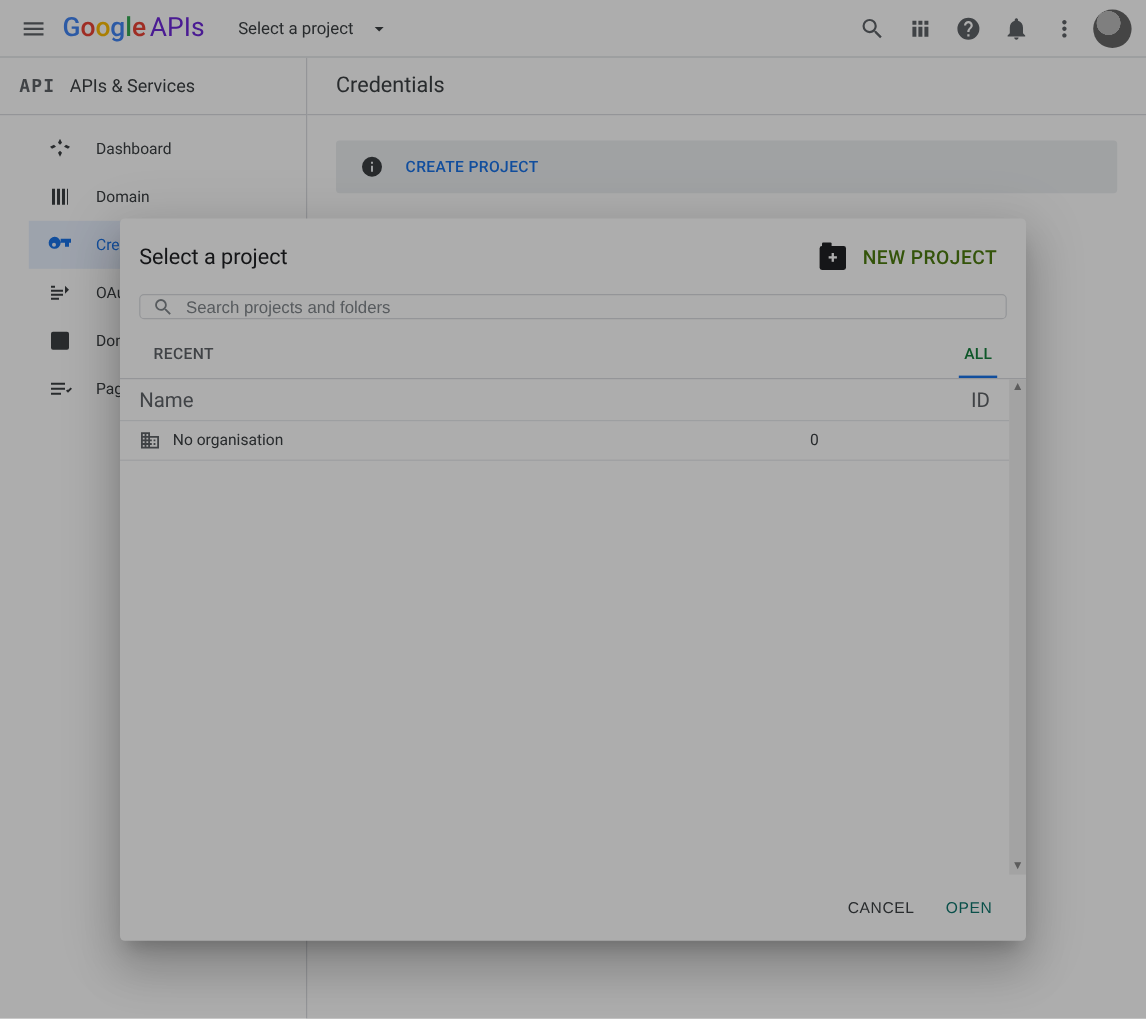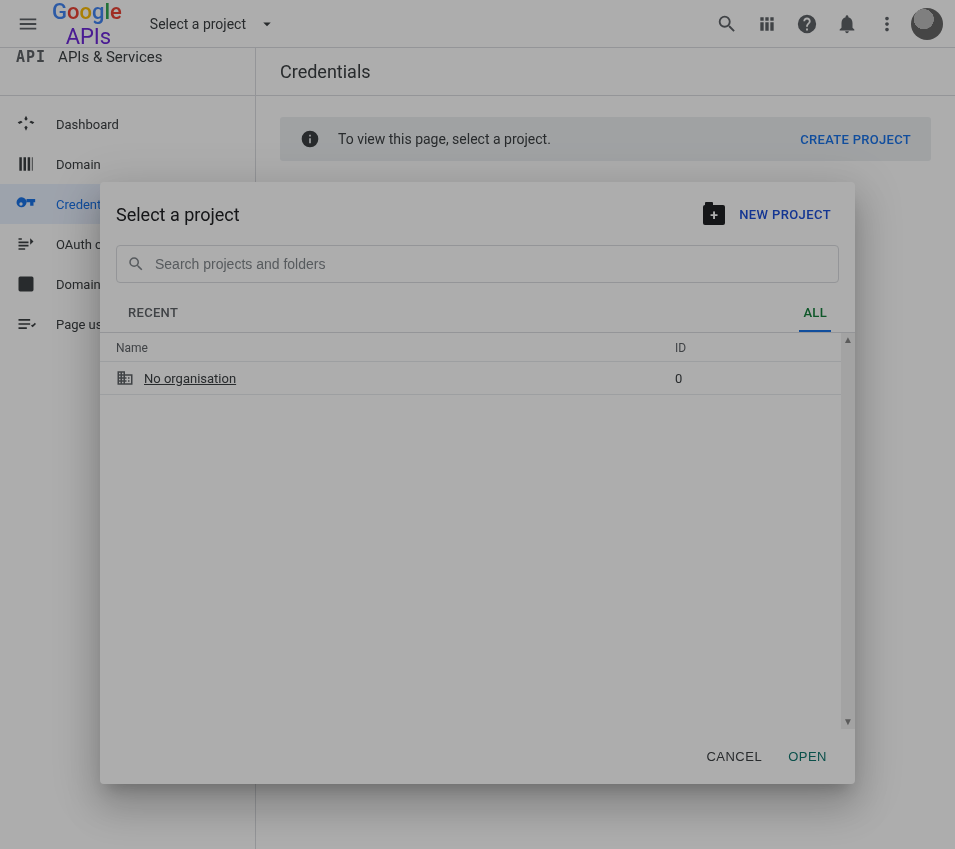--- a/index.html
+++ b/index.html
@@ -10,36 +10,36 @@
       height: 48px;
       display: flex;
       align-items: center;
       padding: 0 12px 0 8px;
       border-bottom: 1px solid #dadce0;
       background: #fff;
       position: relative;
       z-index: 1;
     }
     .menu-btn { width: 40px; height: 40px; display:flex;align-items:center;justify-content:center;color:#5f6368;cursor:pointer;border-radius:50%; }
-    .logo { display:flex;align-items:center;margin: 0 12px 0 4px; font-size: 22px; flex-direction: column; }
+    .logo { display:flex;align-items:center;margin: 0 12px 0 4px; font-size: 22px; }
     .logo .g1{color:#4285F4;} .logo .g2{color:#EA4335;} .logo .g3{color:#FBBC05;}
     .logo .g4{color:#4285F4;} .logo .g5{color:#34A853;} .logo .g6{color:#EA4335;}
     .logo-suffix{color:#6d28d9;margin-left:3px;font-weight:400;}
     .project-picker { display:flex;align-items:center;gap:12px;color:#3c4043;font-size:14px;margin-left:10px;cursor:pointer;padding:4px 6px; }
     .spacer{flex:1;}
     .icon-btn{width:40px;height:40px;display:flex;align-items:center;justify-content:center;color:#5f6368;cursor:pointer;border-radius:50%;}
     .avatar{width:32px;height:32px;border-radius:50%;background:#777;display:inline-block;background:radial-gradient(circle at 40% 35%,#bbb 0 35%,#666 36% 100%);margin-left:4px;}
 
     
     .main { display:flex; height: calc(849px - 48px); position:relative; }
     .sidebar { width:256px; border-right:1px solid #dadce0; background:#fff; }
-    .sidebar-head { display:flex;align-items:flex-start;gap:12px;padding:0 16px;height:48px;border-bottom:1px solid #dadce0;}
+    .sidebar-head { display:flex;align-items:center;gap:12px;padding:0 16px;height:48px;border-bottom:1px solid #dadce0;}
     .sidebar-head .api-logo{font-family:monospace;font-weight:700;color:#5f6368;font-size:15px;letter-spacing:1px;}
     .sidebar-title{font-size:15px;color:#3c4043;font-weight:400;}
-    .nav{padding-top:8px;}
+    .nav{padding-top:8px;margin-left:24px;}
     .nav-item{display:flex;align-items:center;gap:20px;padding:0 16px;height:40px;color:#3c4043;font-size:13px;cursor:pointer;}
     .nav-item.active{color:#1a73e8;background:#e8f0fe;}
     .nav-item svg,.nav-item .nav-ico{width:20px;height:20px;color:inherit;flex-shrink:0;}
 
     .content{flex:1;}
     .content-head{height:48px;display:flex;align-items:center;padding:0 24px;border-bottom:1px solid #dadce0;}
     .content-title{font-size:18px;color:#3c4043;}
     .banner{margin:21px 24px;background:#eceff1;border-radius:3px;display:flex;align-items:center;padding:12px 20px;gap:18px;}
     .banner-icon{color:#3c4043;}
     .banner-text{flex:1;font-size:14px;color:#3c4043;}
@@ -47,38 +47,38 @@
 
     
     .overlay{position:absolute;inset:0;background:rgba(0,0,0,0.32);z-index:5;}
     .dialog{position:absolute;left:100px;top:182px;width:755px;height:602px;background:#fff;border-radius:4px;box-shadow:0 11px 15px -7px rgba(0,0,0,.2),0 24px 38px 3px rgba(0,0,0,.14),0 9px 46px 8px rgba(0,0,0,.12);display:flex;flex-direction:column;}
     .dlg-head{display:flex;align-items:center;padding:22px 24px 14px 16px;}
     .dlg-title{font-size:18px;color:#202124;font-weight:400;flex:1;}
     .new-proj{display:flex;align-items:center;gap:14px;cursor:pointer;}
     .new-proj-icon{width:22px;height:20px;background:#202124;border-radius:2px;position:relative;display:flex;align-items:center;justify-content:center;}
     .new-proj-icon::before{content:'';position:absolute;top:-3px;left:2px;width:8px;height:3px;background:#202124;border-radius:1px 1px 0 0;}
     .new-proj-icon .plus{color:#fff;font-size:14px;font-weight:700;line-height:1;}
-    .new-proj-label{font-size:13px;font-weight:500;letter-spacing:.4px;color:#1d4ed8;}
+    .new-proj-label{font-size:16px;font-weight:500;letter-spacing:.4px;color:#4d7c0f;}
     .search-wrap{margin:6px 16px 12px;}
-    .search-box{display:flex;align-items:center;gap:10px;border:1px solid #dadce0;border-radius:4px;height:38px;padding:0 10px;}
+    .search-box{display:flex;align-items:center;gap:10px;border:1px solid #dadce0;border-radius:4px;height:21px;padding:0 10px;}
     .search-box input{border:none;outline:none;flex:1;font-size:14px;color:#3c4043;}
     .search-box input::placeholder{color:#80868b;}
     .tabs{display:flex;gap:20px;padding:0 24px;border-bottom:1px solid #dadce0;justify-content:space-between;}
     .tab{padding:10px 4px;font-size:13px;font-weight:500;letter-spacing:.3px;color:#5f6368;cursor:pointer;border-bottom:2px solid transparent;}
     .tab.active{color:#15803d;border-bottom-color:#1a73e8;}
     .table-area{flex:1;position:relative;overflow:hidden;}
     .table-scroll{position:absolute;inset:0;right:14px;overflow:auto;}
     .scrollbar-stub{position:absolute;right:0;top:0;bottom:0;width:14px;background:#f1f1f1;display:flex;flex-direction:column;justify-content:space-between;align-items:center;padding:2px 0;}
     .scroll-arrow{color:#888;font-size:10px;line-height:1;}
-    .thead{display:flex;padding:8px 16px 6px;border-bottom:1px solid #e8eaed;font-size:12px;color:#5f6368;}
+    .thead{display:flex;padding:8px 16px 6px;border-bottom:1px solid #e8eaed;font-size:17px;color:#5f6368;}
     .col-name{flex:1;}
-    .col-id{width:150px;}
+    .col-id{width:150px;text-align:right;}
     .trow{display:flex;align-items:center;padding:7px 16px;border-bottom:1px solid #e8eaed;font-size:13px;color:#3c4043;cursor:pointer;}
     .trow .row-icon{margin-right:10px;color:#5f6368;}
-    .trow .row-name{flex:1;text-decoration:underline;}
+    .trow .row-name{flex:1;}
     .trow .row-id{width:150px;}
     .dlg-actions{display:flex;justify-content:flex-end;gap:26px;padding:20px 28px;}
     .dlg-btn{font-size:13px;font-weight:400;letter-spacing:.5px;color:#3c4043;cursor:pointer;background:none;border:none;}
     .dlg-btn.disabled{color:#0f766e;cursor:default;}
 
     svg{fill:currentColor;}
   </style>
 </head>
 <body>
 
@@ -175,21 +175,20 @@
     </div>
   </div>
   <div class="content">
     <div class="content-head">
       <div class="content-title">Credentials</div>
     </div>
     <div class="banner">
       <svg class="banner-icon" width="20" height="20" viewBox="0 0 24 24">
           <path d="M12 2a10 10 0 100 20 10 10 0 000-20zm1 15h-2v-6h2v6zm0-8h-2V7h2v2z"></path>
         </svg>
-      <div class="banner-text">To view this page, select a project.</div>
       <div class="banner-btn">CREATE PROJECT</div>
     </div>
   </div>
 </div>
 
 <div class="overlay"></div>
 <div class="dialog">
   <div class="dlg-head">
     <div class="dlg-title">Select a project</div>
     <div class="new-proj">

